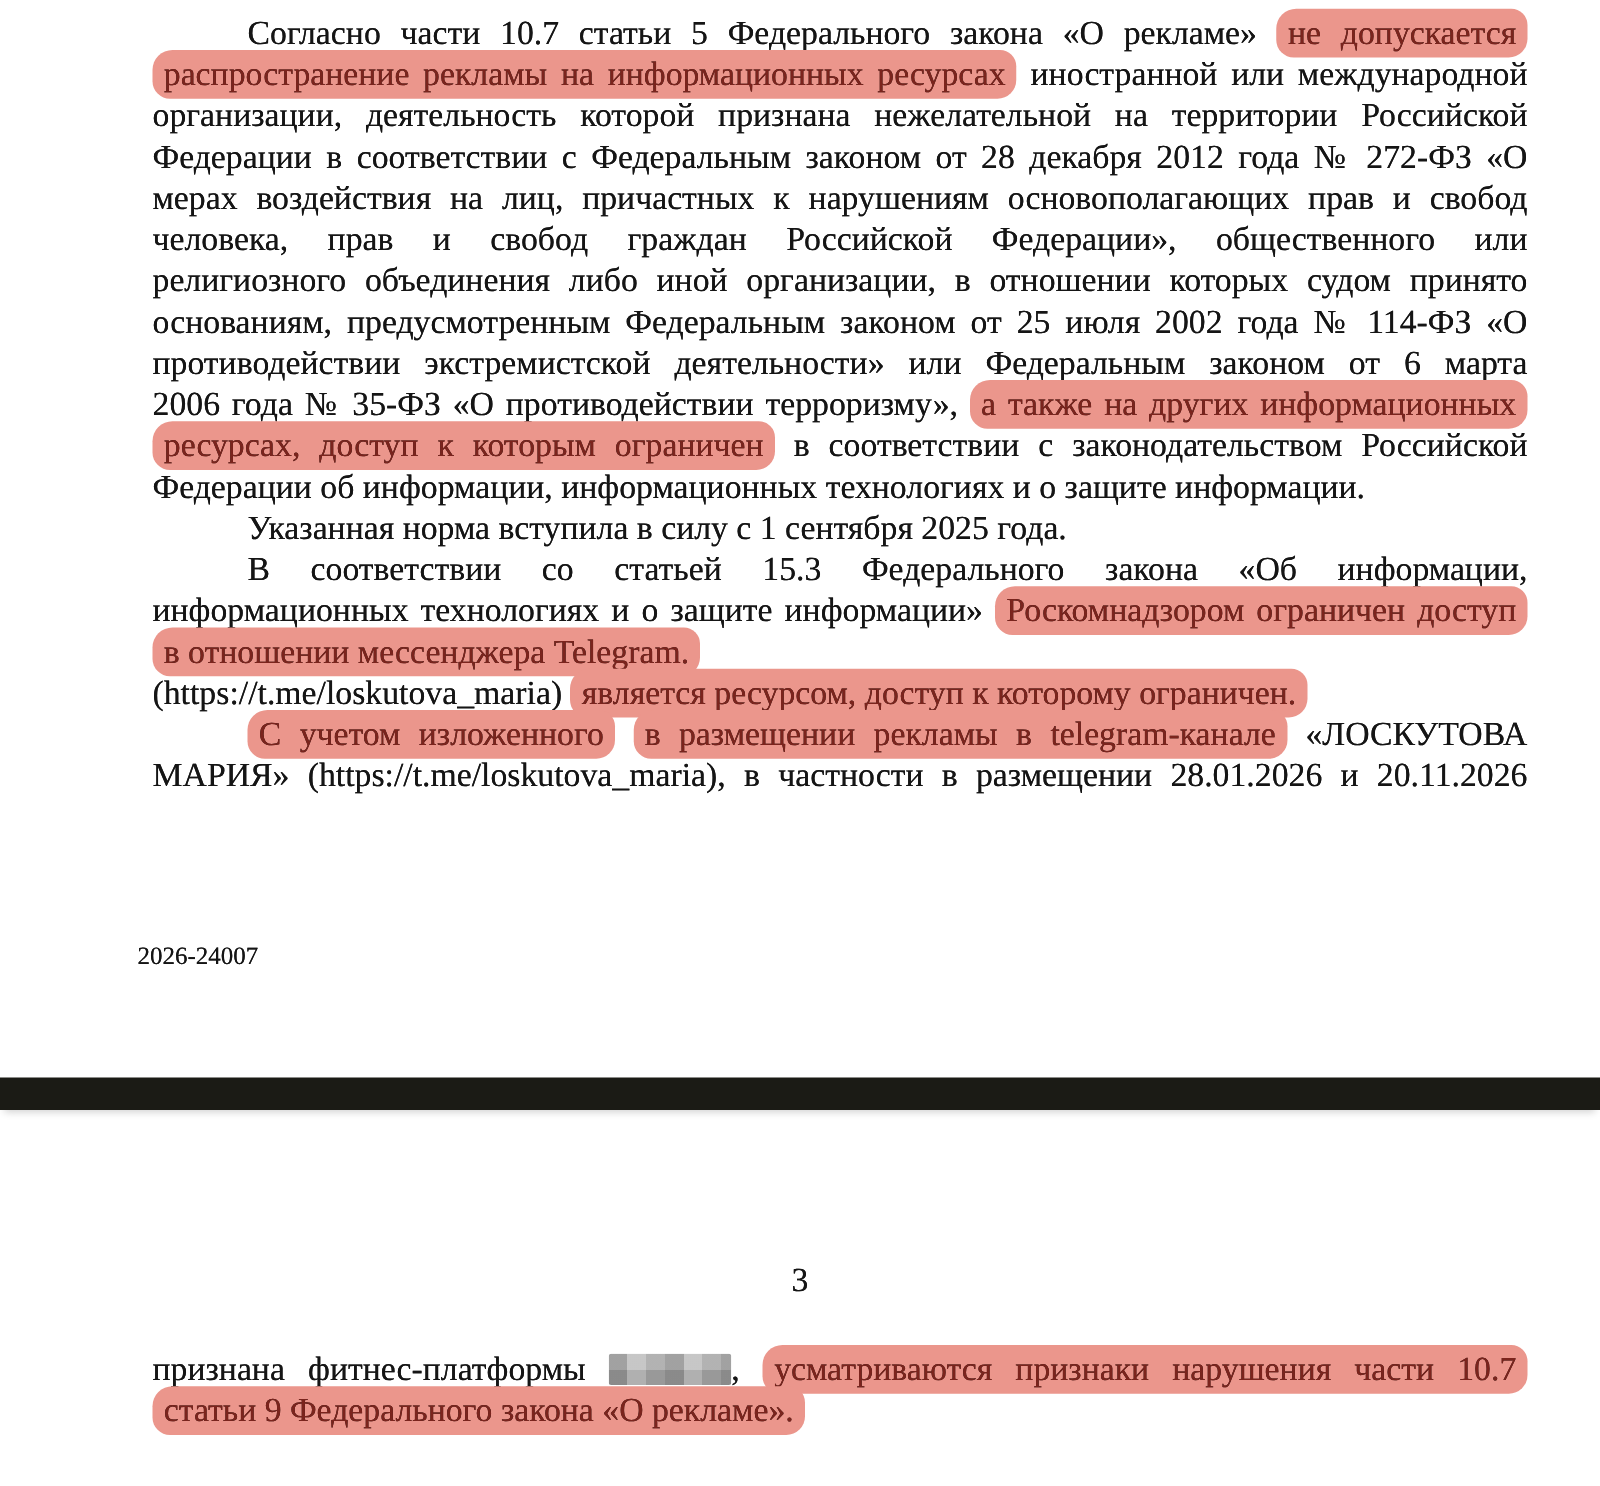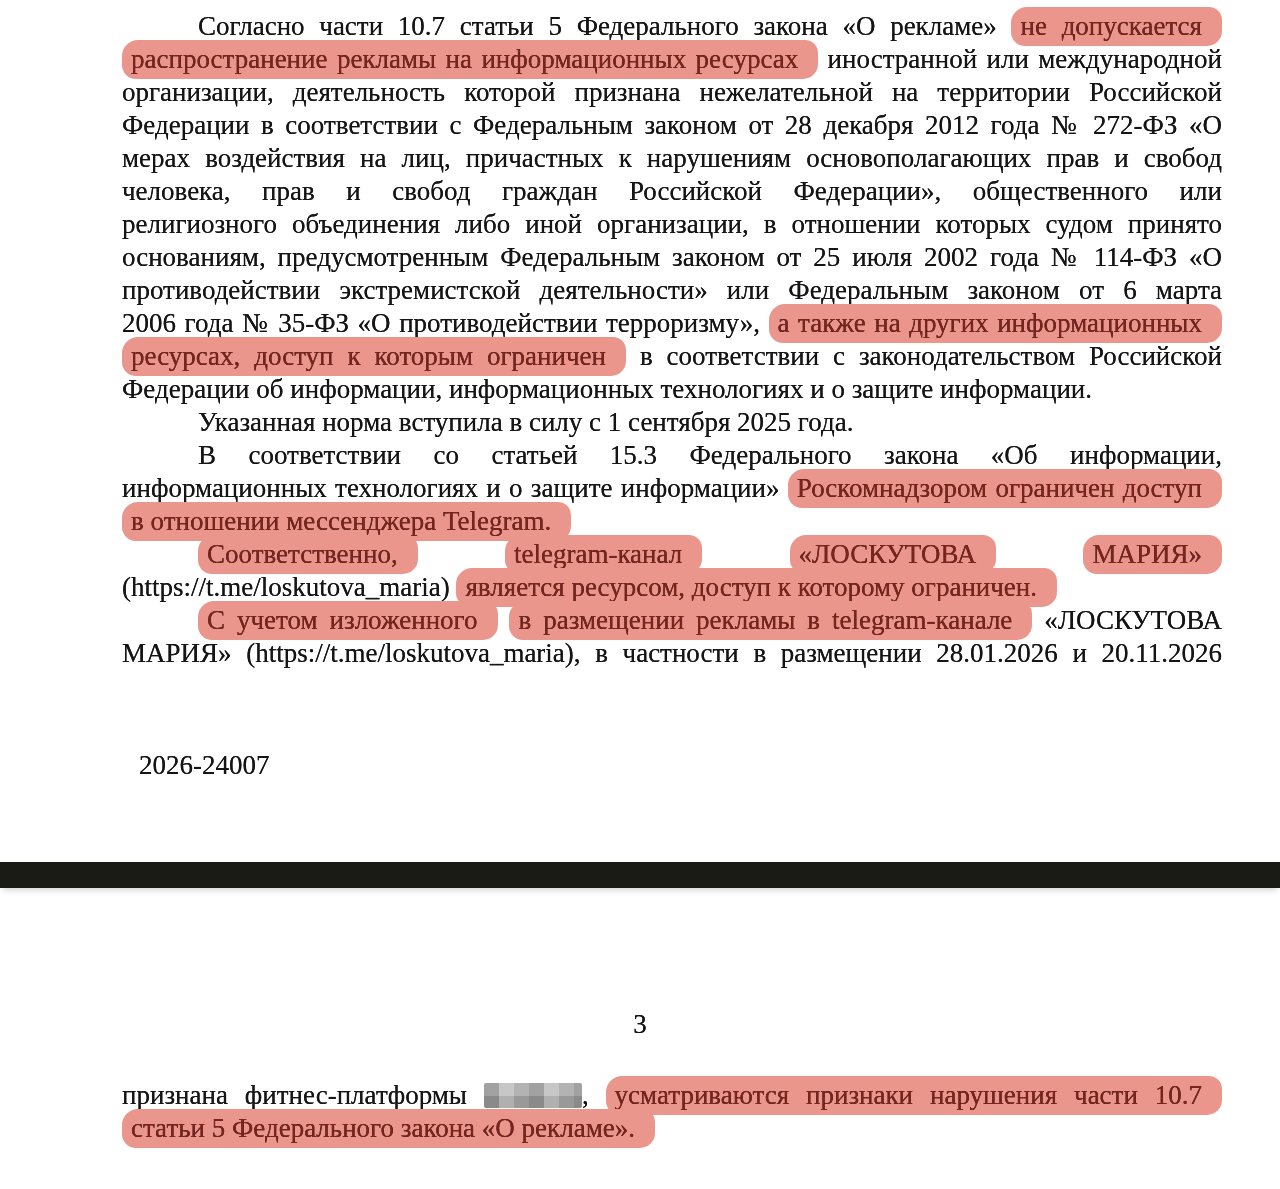--- a/index.html
+++ b/index.html
@@ -32,43 +32,43 @@
     text-align-last: justify;
     height: 33px;
     white-space: nowrap;
   }
   .line.last { text-align-last: left; }
   .line.indent { padding-left: 76px; }
 
   .hl {
     background: var(--hl-bg, #eb968c);
     color: var(--hl-fg, #7b241d);
-    padding: 4px 20px 5px 9px;
+    padding: 4px 9px 5px 9px;
     border-radius: 16px 13px 15px 14px;
     box-decoration-break: clone;
     -webkit-box-decoration-break: clone;
   }
 
   .blur {
     display: inline-block;
     width: 98px;
     height: 25px;
     vertical-align: -4px;
     border-radius: 2px;
     background:
       repeating-linear-gradient(90deg, rgba(0,0,0,0.14) 0 15px, rgba(255,255,255,0.16) 15px 30px, rgba(0,0,0,0.05) 30px 45px),
       repeating-linear-gradient(0deg, rgba(0,0,0,0.10) 0 12px, rgba(255,255,255,0.12) 12px 25px),
       #b3b3b3;
   }
 
   .doc-number {
     position: absolute;
-    left: 139px;
+    left: 110px;
     top: 749px;
-    font-size: 27px;
+    font-size: 20px;
     line-height: 33px;
     text-shadow: 0 0 0.5px rgba(0,0,0,0.85);
   }
 
   .page-break-bar {
     position: absolute;
     left: 0;
     top: 862px;
     width: 1280px;
     height: 26px;
@@ -101,29 +101,28 @@
       <div class="line"><span>религиозного объединения либо иной организации, в отношении которых судом принято</span></div>
       <div class="line"><span>основаниям, предусмотренным Федеральным законом от 25 июля 2002 года № 114-ФЗ «О</span></div>
       <div class="line"><span>противодействии экстремистской деятельности» или Федеральным законом от 6 марта</span></div>
       <div class="line"><span>2006 года № 35-ФЗ «О противодействии терроризму», </span><span class="hl">а также на других информационных</span></div>
       <div class="line"><span class="hl">ресурсах, доступ к которым ограничен</span><span> в соответствии с законодательством Российской</span></div>
       <div class="line last"><span>Федерации об информации, информационных технологиях и о защите информации.</span></div>
       <div class="line indent last"><span>Указанная норма вступила в силу с 1 сентября 2025 года.</span></div>
       <div class="line indent"><span>В соответствии со статьей 15.3 Федерального закона «Об информации,</span></div>
       <div class="line"><span>информационных технологиях и о защите информации» </span><span class="hl">Роскомнадзором ограничен доступ</span></div>
       <div class="line last"><span class="hl">в отношении мессенджера Telegram.</span></div>
-      <div class="line indent"><span class="hl">Соответственно,</span><span> </span><span class="hl">telegram-канал</span><span> </span><span class="hl">«ЛОСКУТОВА</span><span> </span><span class="hl">МАРИЯ»</span></div>
       <div class="line last"><span>(https://t.me/loskutova_maria) </span><span class="hl">является ресурсом, доступ к которому ограничен.</span></div>
       <div class="line indent"><span class="hl">С учетом изложенного</span><span> </span><span class="hl">в размещении рекламы в telegram-канале</span><span> «ЛОСКУТОВА</span></div>
       <div class="line"><span>МАРИЯ» (https://t.me/loskutova_maria), в частности в размещении 28.01.2026 и 20.11.2026</span></div>
     </div>
 
   <div class="doc-number">2026-24007</div>
 
   <div class="page-break-bar"></div>
 
   <div class="page-number">3</div>
 
   <div class="doc-bottom" id="bottom-lines">
       <div class="line"><span>признана фитнес-платформы </span><span class="blur"></span><span>, </span><span class="hl">усматриваются признаки нарушения части 10.7</span></div>
-      <div class="line last"><span class="hl">статьи 5 Федерального закона «О рекламе».</span></div>
+      <div class="line last"><span class="hl">статьи 9 Федерального закона «О рекламе».</span></div>
     </div>
 </div>
 
 </body></html>

